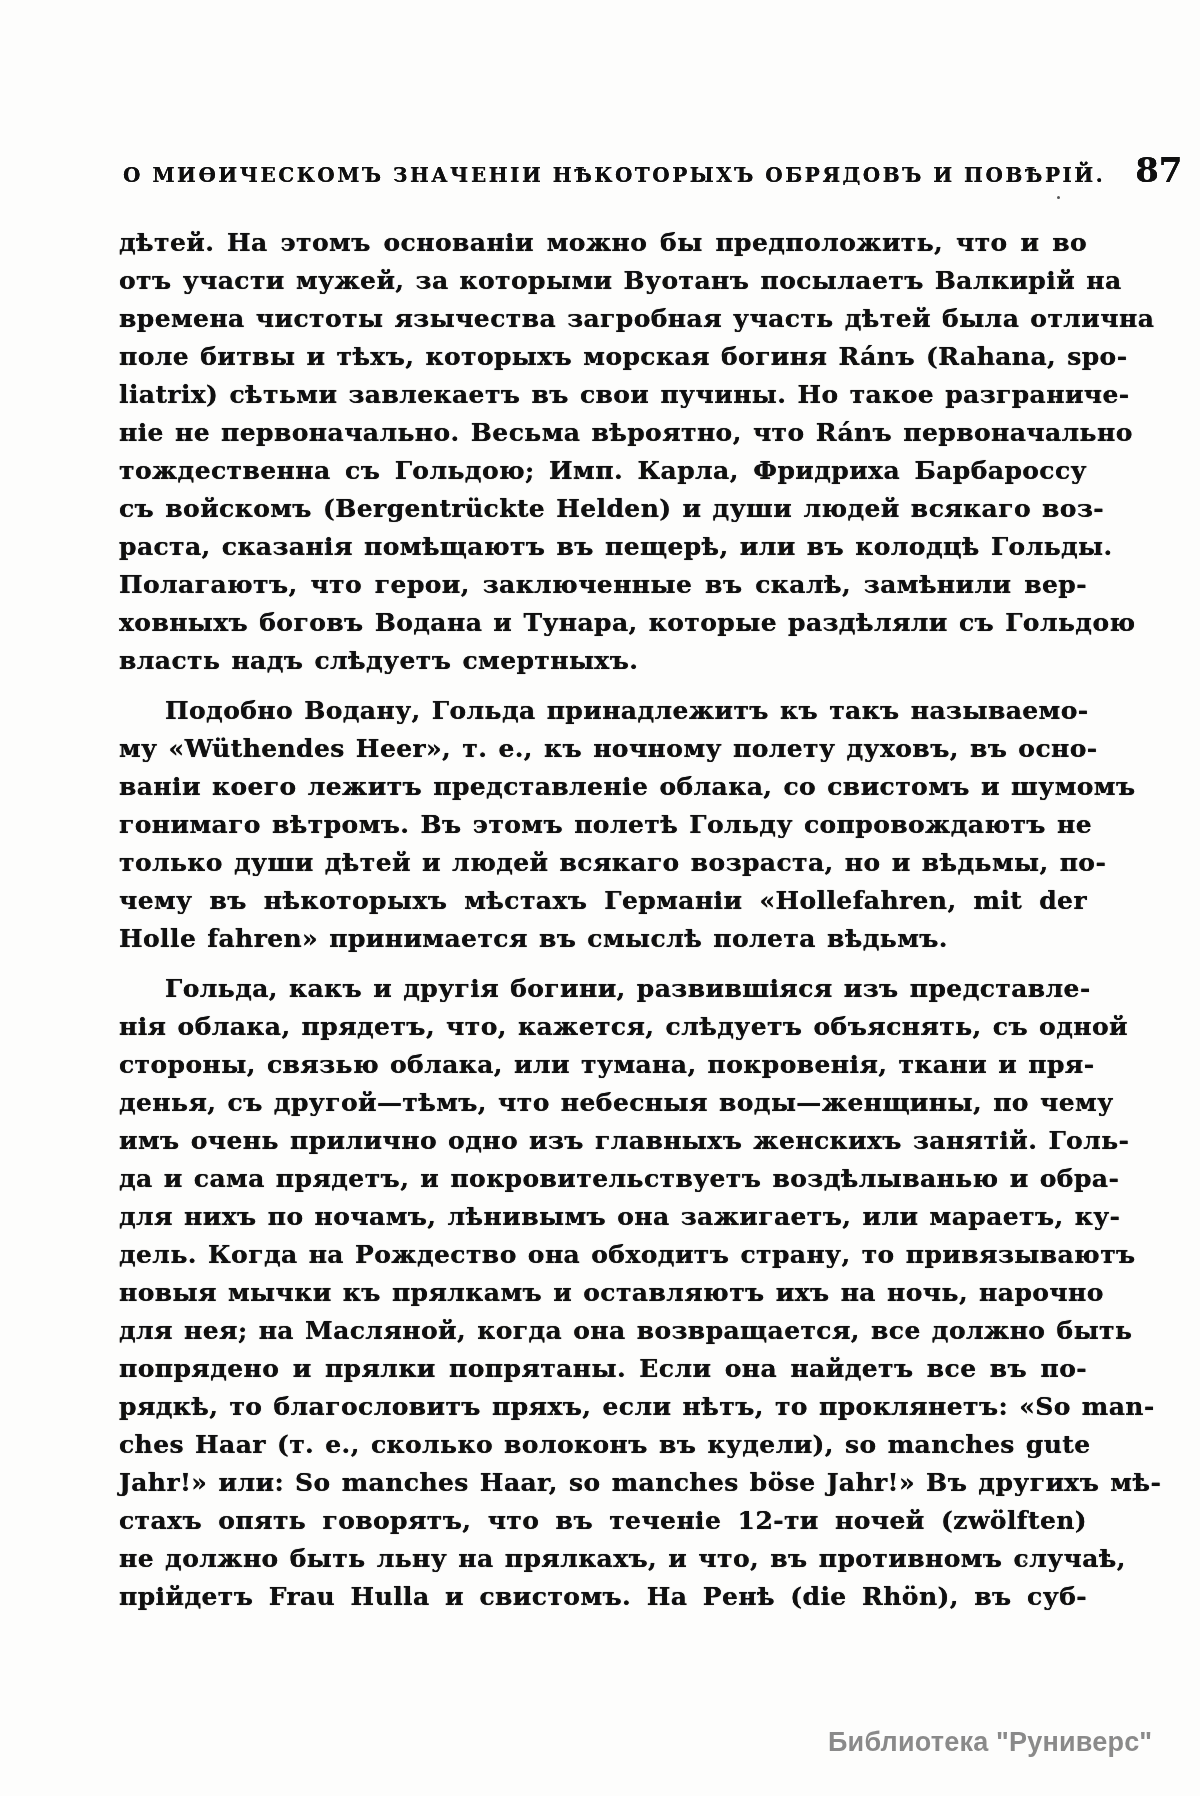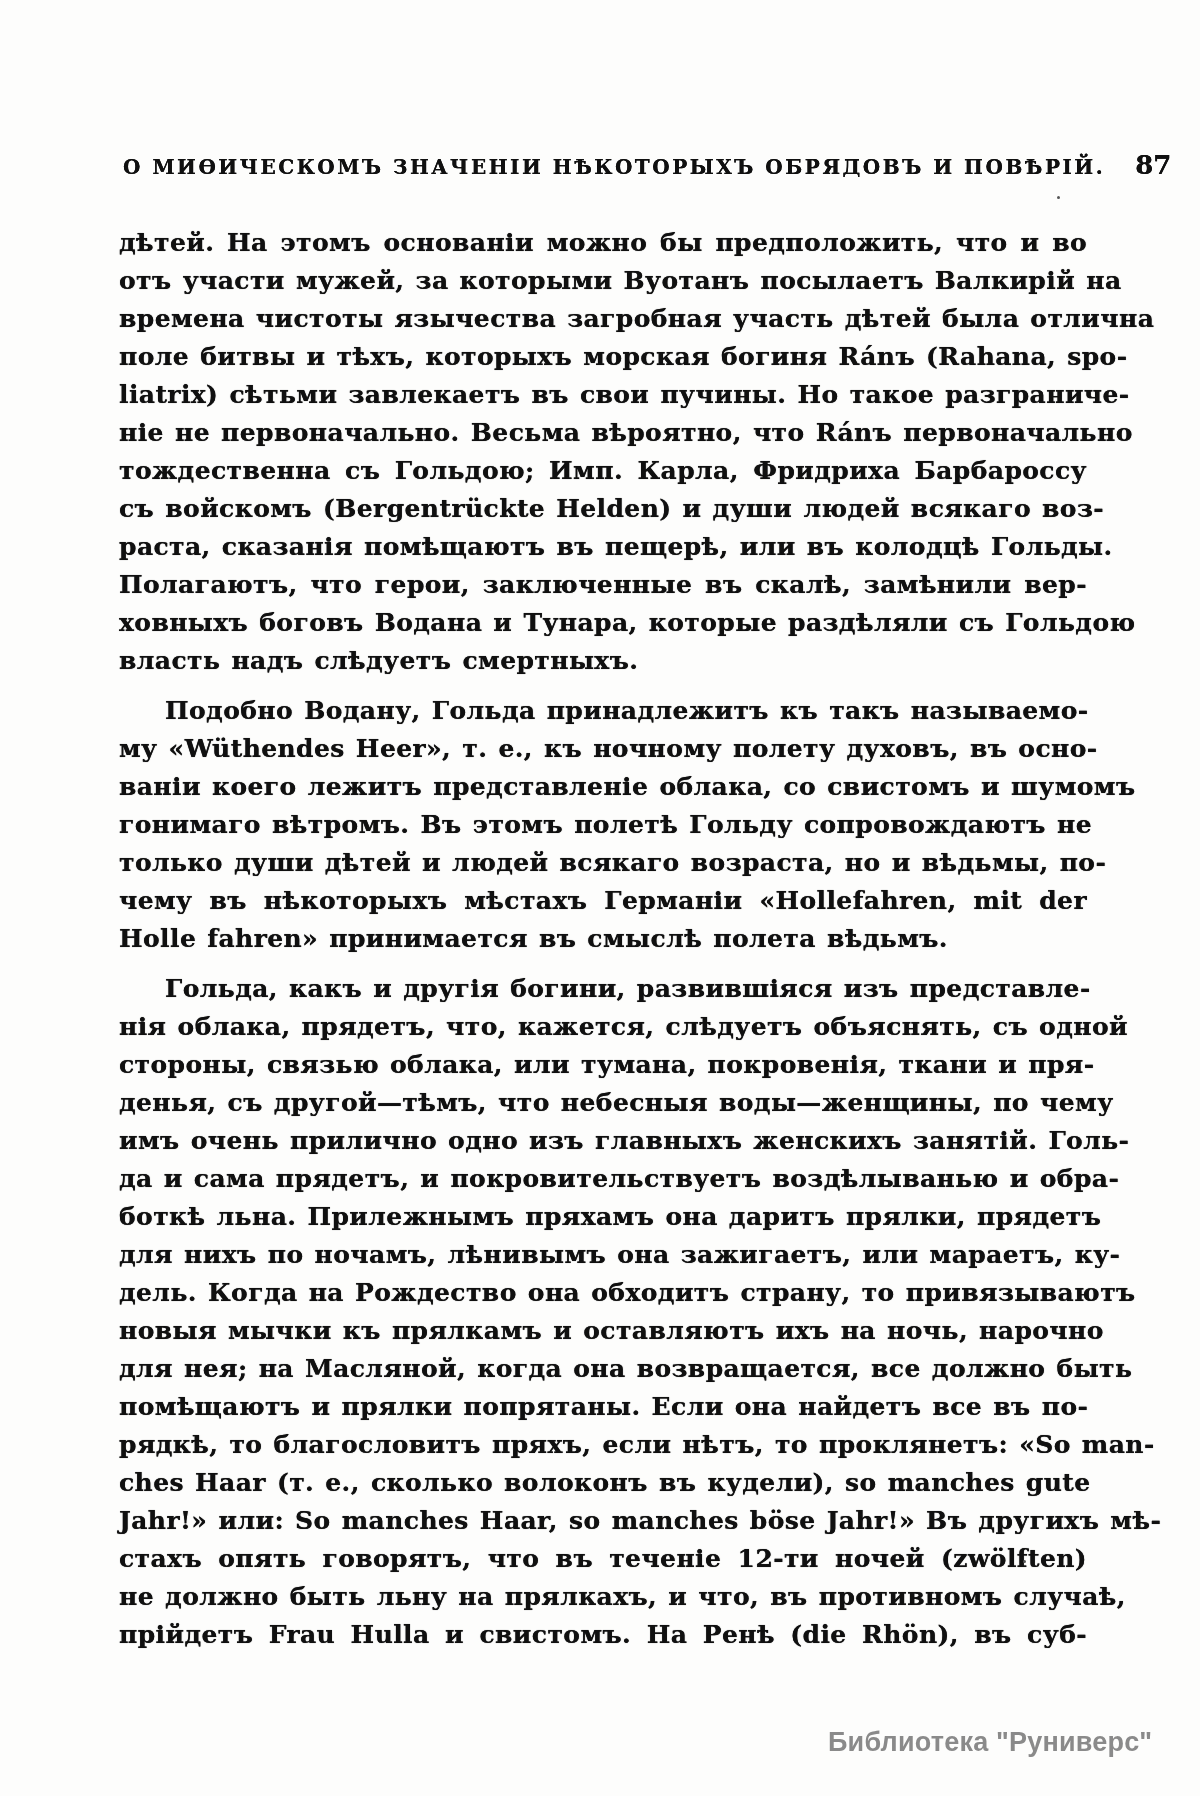--- a/index.html
+++ b/index.html
@@ -29,21 +29,21 @@
     letter-spacing: 2.5px;
     white-space: nowrap;
     text-shadow: 0 0 0.6px #000;
   }
   .running-head .head-title {
     flex: 1;
     text-align: center;
     padding-left: 10px;
   }
   .running-head .head-page-number {
-    font-size: 26px;
+    font-size: 34px;
     letter-spacing: 0;
     padding-left: 30px;
   }
   .text-block {
     position: absolute;
     top: 224px;
     left: 119px;
     width: 968px;
   }
   .para + .para {
@@ -118,26 +118,25 @@
         <div class="line">чему въ нѣкоторыхъ мѣстахъ Германіи «Hollefahren, mit der</div>
         <div class="line last">Holle fahren» принимается въ смыслѣ полета вѣдьмъ.</div>
       </div>
       <div class="para">
         <div class="line indent">Гольда, какъ и другія богини, развившіяся изъ представле-</div>
         <div class="line">нія облака, прядетъ, что, кажется, слѣдуетъ объяснять, съ одной</div>
         <div class="line">стороны, связью облака, или тумана, покровенія, ткани и пря-</div>
         <div class="line">денья, съ другой—тѣмъ, что небесныя воды—женщины, по чему</div>
         <div class="line">имъ очень прилично одно изъ главныхъ женскихъ занятій. Голь-</div>
         <div class="line">да и сама прядетъ, и покровительствуетъ воздѣлыванью и обра-</div>
-        <div class="line">боткѣ льна. Прилежнымъ пряхамъ она даритъ прялки, прядетъ</div>
         <div class="line">для нихъ по ночамъ, лѣнивымъ она зажигаетъ, или мараетъ, ку-</div>
         <div class="line">дель. Когда на Рождество она обходитъ страну, то привязываютъ</div>
         <div class="line">новыя мычки къ прялкамъ и оставляютъ ихъ на ночь, нарочно</div>
         <div class="line">для нея; на Масляной, когда она возвращается, все должно быть</div>
-        <div class="line">помѣщаютъ и прялки попрятаны. Если она найдетъ все въ по-</div>
+        <div class="line">попрядено и прялки попрятаны. Если она найдетъ все въ по-</div>
         <div class="line">рядкѣ, то благословитъ пряхъ, если нѣтъ, то проклянетъ: «So man-</div>
         <div class="line">ches Haar (т. е., сколько волоконъ въ кудели), so manches gute</div>
         <div class="line">Jahr!» или: So manches Haar, so manches böse Jahr!» Въ другихъ мѣ-</div>
         <div class="line">стахъ опять говорятъ, что въ теченіе 12-ти ночей (zwölften)</div>
         <div class="line">не должно быть льну на прялкахъ, и что, въ противномъ случаѣ,</div>
         <div class="line">прійдетъ Frau Hulla и свистомъ. На Ренѣ (die Rhön), въ суб-</div>
       </div>
     </main>
 
   <div class="speck" style="top:196px; left:1057px; width:3px; height:3px;"></div>

